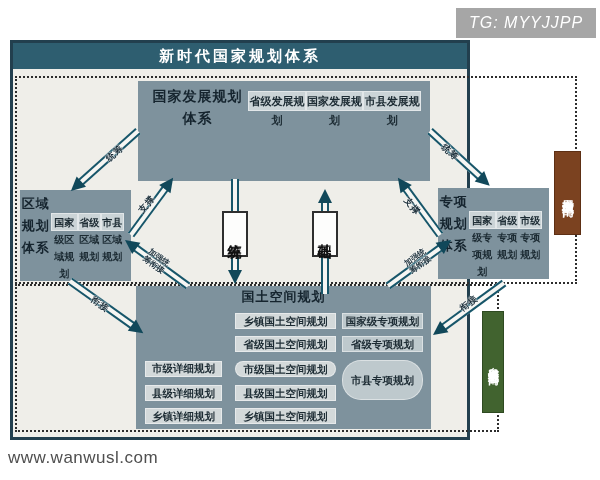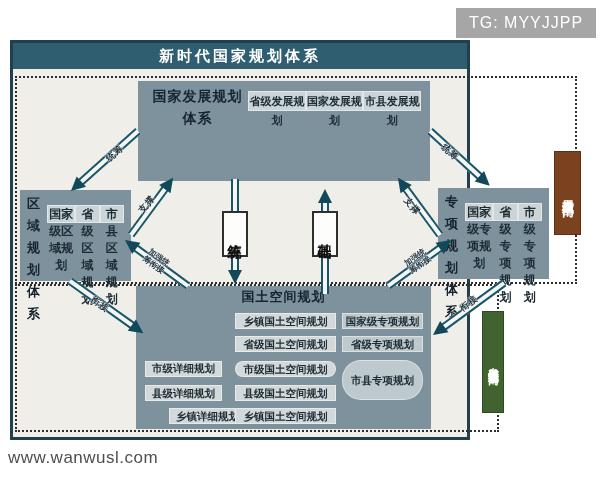--- a/index.html
+++ b/index.html
@@ -7,21 +7,21 @@
     --sub-light:#cbd4d7; --sub-mid:#d3d9da; --sub-gray:#bec9cd;
     --arrow:#17566a; --head:#11485a; --ink:#15242e; --brown:#7b4220;
     --green:#41632f; --badge-gray:#a6a6a6; --site-gray:#4f4f4f;
   }
   *{margin:0;padding:0;box-sizing:border-box;}
   body{font-family:"Liberation Sans","DejaVu Sans",sans-serif;background:#fff;}
   .page{position:relative;width:600px;height:480px;background:#fff;overflow:hidden;}
 
   .tg-badge{position:absolute;left:456px;top:8px;width:140px;height:30px;
     background:var(--badge-gray);color:#fff;font-size:16px;line-height:30px;
-    text-align:center;letter-spacing:1px;}
+    text-align:center;letter-spacing:1px;font-style:italic;}
   .site-mark{position:absolute;left:8px;top:448px;font-size:17px;color:var(--site-gray);letter-spacing:.5px;}
 
   .frame{position:absolute;left:10px;top:40px;width:460px;height:400px;
     border:3px solid #223f4e;background:var(--canvas-bg);}
   .titlebar{height:26px;background:var(--header-teal);color:#fff;
     font-size:15px;font-weight:bold;text-align:center;line-height:26px;letter-spacing:3px;}
   .canvas{position:relative;width:100%;height:368px;background:var(--canvas-bg);}
 
   .dotted{position:absolute;border:2px dotted #2d2d2d;z-index:1;}
   .dotted.upper{left:2px;top:7px;width:562px;height:208px;}
@@ -32,21 +32,21 @@
   .bigbox-title{color:var(--ink);font-weight:bold;text-align:center;letter-spacing:1px;}
   .subbox{background:var(--sub-light);color:#1c2b33;font-weight:600;text-align:center;
     border:1px solid rgba(255,255,255,.45);}
   .box-dev{left:125px;top:12px;width:292px;height:100px;}
   .box-dev .bigbox-title{font-size:14px;line-height:22px;}
   .box-dev .subbox{font-size:11px;height:20px;line-height:19px;margin-top:6px;}
   .box-side{width:111px;height:91px;padding:3px 7px 6px 1px;}
   .box-reg{left:7px;top:121px;}
   .box-spec{left:425px;top:119px;}
   .box-side .bigbox-title{font-size:13px;line-height:22px;}
-  .box-side .subbox{font-size:12px;height:18px;line-height:17px;margin-top:12px;}
+  .box-side .subbox{font-size:10px;height:18px;line-height:17px;margin-top:20px;}
 
   .box-spatial{position:absolute;left:123px;top:217px;width:295px;height:143px;
     background:var(--box-slate);z-index:2;}
   .box-spatial .bigbox-title{font-size:13px;line-height:21px;}
   .cell{position:absolute;text-align:center;font-weight:600;color:#1c2b33;
     font-size:10.5px;height:16px;line-height:15px;background:var(--sub-mid);
     border:1px solid rgba(255,255,255,.45);}
   .cell.gray{background:var(--sub-gray);}
   .cell.tall{height:40px;line-height:38px;border-radius:19px;}
 
@@ -106,21 +106,21 @@
         <div class="bigbox-title">专项规划体系</div>
         <div class="subbox">国家级专项规划</div>
         <div class="subbox">省级专项规划</div>
         <div class="subbox">市级专项规划</div>
       </div>
 
       <div class="box-spatial">
         <div class="bigbox-title">国土空间规划</div>
         <div class="cell" style="left:9px;top:75px;width:77px;font-family:Liberation Mono, monospace;">市级详细规划</div>
         <div class="cell" style="left:9px;top:99px;width:77px;">县级详细规划</div>
-        <div class="cell" style="left:9px;top:122px;width:77px;margin-left:24px;">乡镇详细规划</div>
+        <div class="cell" style="left:9px;top:122px;width:77px;">乡镇详细规划</div>
         <div class="cell" style="left:99px;top:27px;width:101px;">乡镇国土空间规划</div>
         <div class="cell" style="left:99px;top:50px;width:101px;">省级国土空间规划</div>
         <div class="cell" style="left:99px;top:75px;width:101px;border-radius:8px;">市级国土空间规划</div>
         <div class="cell" style="left:99px;top:99px;width:101px;">县级国土空间规划</div>
         <div class="cell" style="left:99px;top:122px;width:101px;">乡镇国土空间规划</div>
         <div class="cell gray" style="left:206px;top:27px;width:81px;">国家级专项规划</div>
         <div class="cell gray" style="left:206px;top:50px;width:81px;">省级专项规划</div>
         <div class="cell gray tall" style="left:206px;top:74px;width:81px;">市县专项规划</div>
       </div>
 

